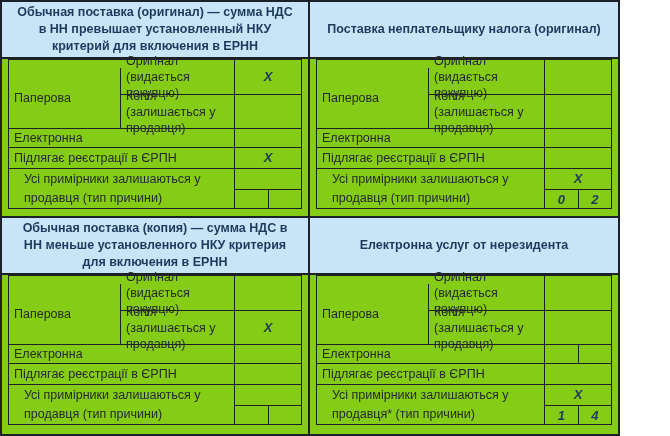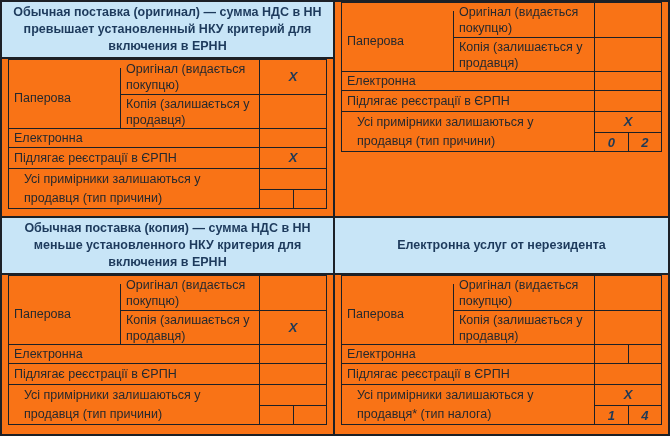--- a/index.html
+++ b/index.html
@@ -6,26 +6,26 @@
     --line:#1d2026;
     --hdr-bg:#c8e5f7;
     --hdr-text:#1d3a5c;
     --body-text:#26292e;
     --mark-text:#1f3a58;
   }
   *{box-sizing:border-box;margin:0;padding:0;}
   html,body{background:#ffffff;}
   body{font-family:"Liberation Sans","DejaVu Sans",sans-serif;color:var(--body-text);}
   .page{
-    width:670px;height:436px;
+    width:620px;height:436px;
     border:2px solid var(--line);
     display:grid;
     grid-template-columns:1fr 1fr;
     grid-template-rows:1fr 1fr;
-    background:#f97316;
+    background:#84cc16;
   }
   .q{display:flex;flex-direction:column;overflow:hidden;}
   .q-tl,.q-bl{border-right:2px solid var(--line);}
   .q-tl,.q-tr{border-bottom:2px solid var(--line);}
   .q-header{
     height:57px;flex:0 0 57px;
     background:var(--hdr-bg);
     border-bottom:2px solid var(--line);
     display:flex;align-items:center;justify-content:center;
     text-align:center;
@@ -127,20 +127,23 @@
               <div class="half-cell mark"></div>
               <div class="half-cell mark"></div>
             </div>
           </div>
         </div>
       </div>
     </div>
   </section>
 
   <section class="q q-tr">
+    <header class="q-header">
+      <div class="q-title">Поставка неплательщику налога (оригинал)</div>
+    </header>
     <div class="q-body">
       <div class="itable">
         <div class="trow paper-row">
           <div class="paper-label">Паперова</div>
           <div class="paper-sub">
             <div class="subrow">
               <div class="sub-label">Оригінал (видається покупцю)</div>
               <div class="value-cell mark"></div>
             </div>
             <div class="subrow">
@@ -236,21 +239,21 @@
           <div class="split-pair">
             <div class="half-cell mark"></div>
             <div class="half-cell mark"></div>
           </div>
         </div>
         <div class="trow simple-row h21">
           <div class="row-label">Підлягає реєстрації в ЄРПН</div>
           <div class="value-cell mark"></div>
         </div>
         <div class="trow last-row">
-          <div class="last-label">Усі примірники залишаються у продавця* (тип налога)</div>
+          <div class="last-label">Усі примірники залишаються у продавця* (тип причини)</div>
           <div class="value-stack">
             <div class="vtop mark">X</div>
             <div class="vbottom">
               <div class="half-cell mark">1</div>
               <div class="half-cell mark">4</div>
             </div>
           </div>
         </div>
       </div>
     </div>

